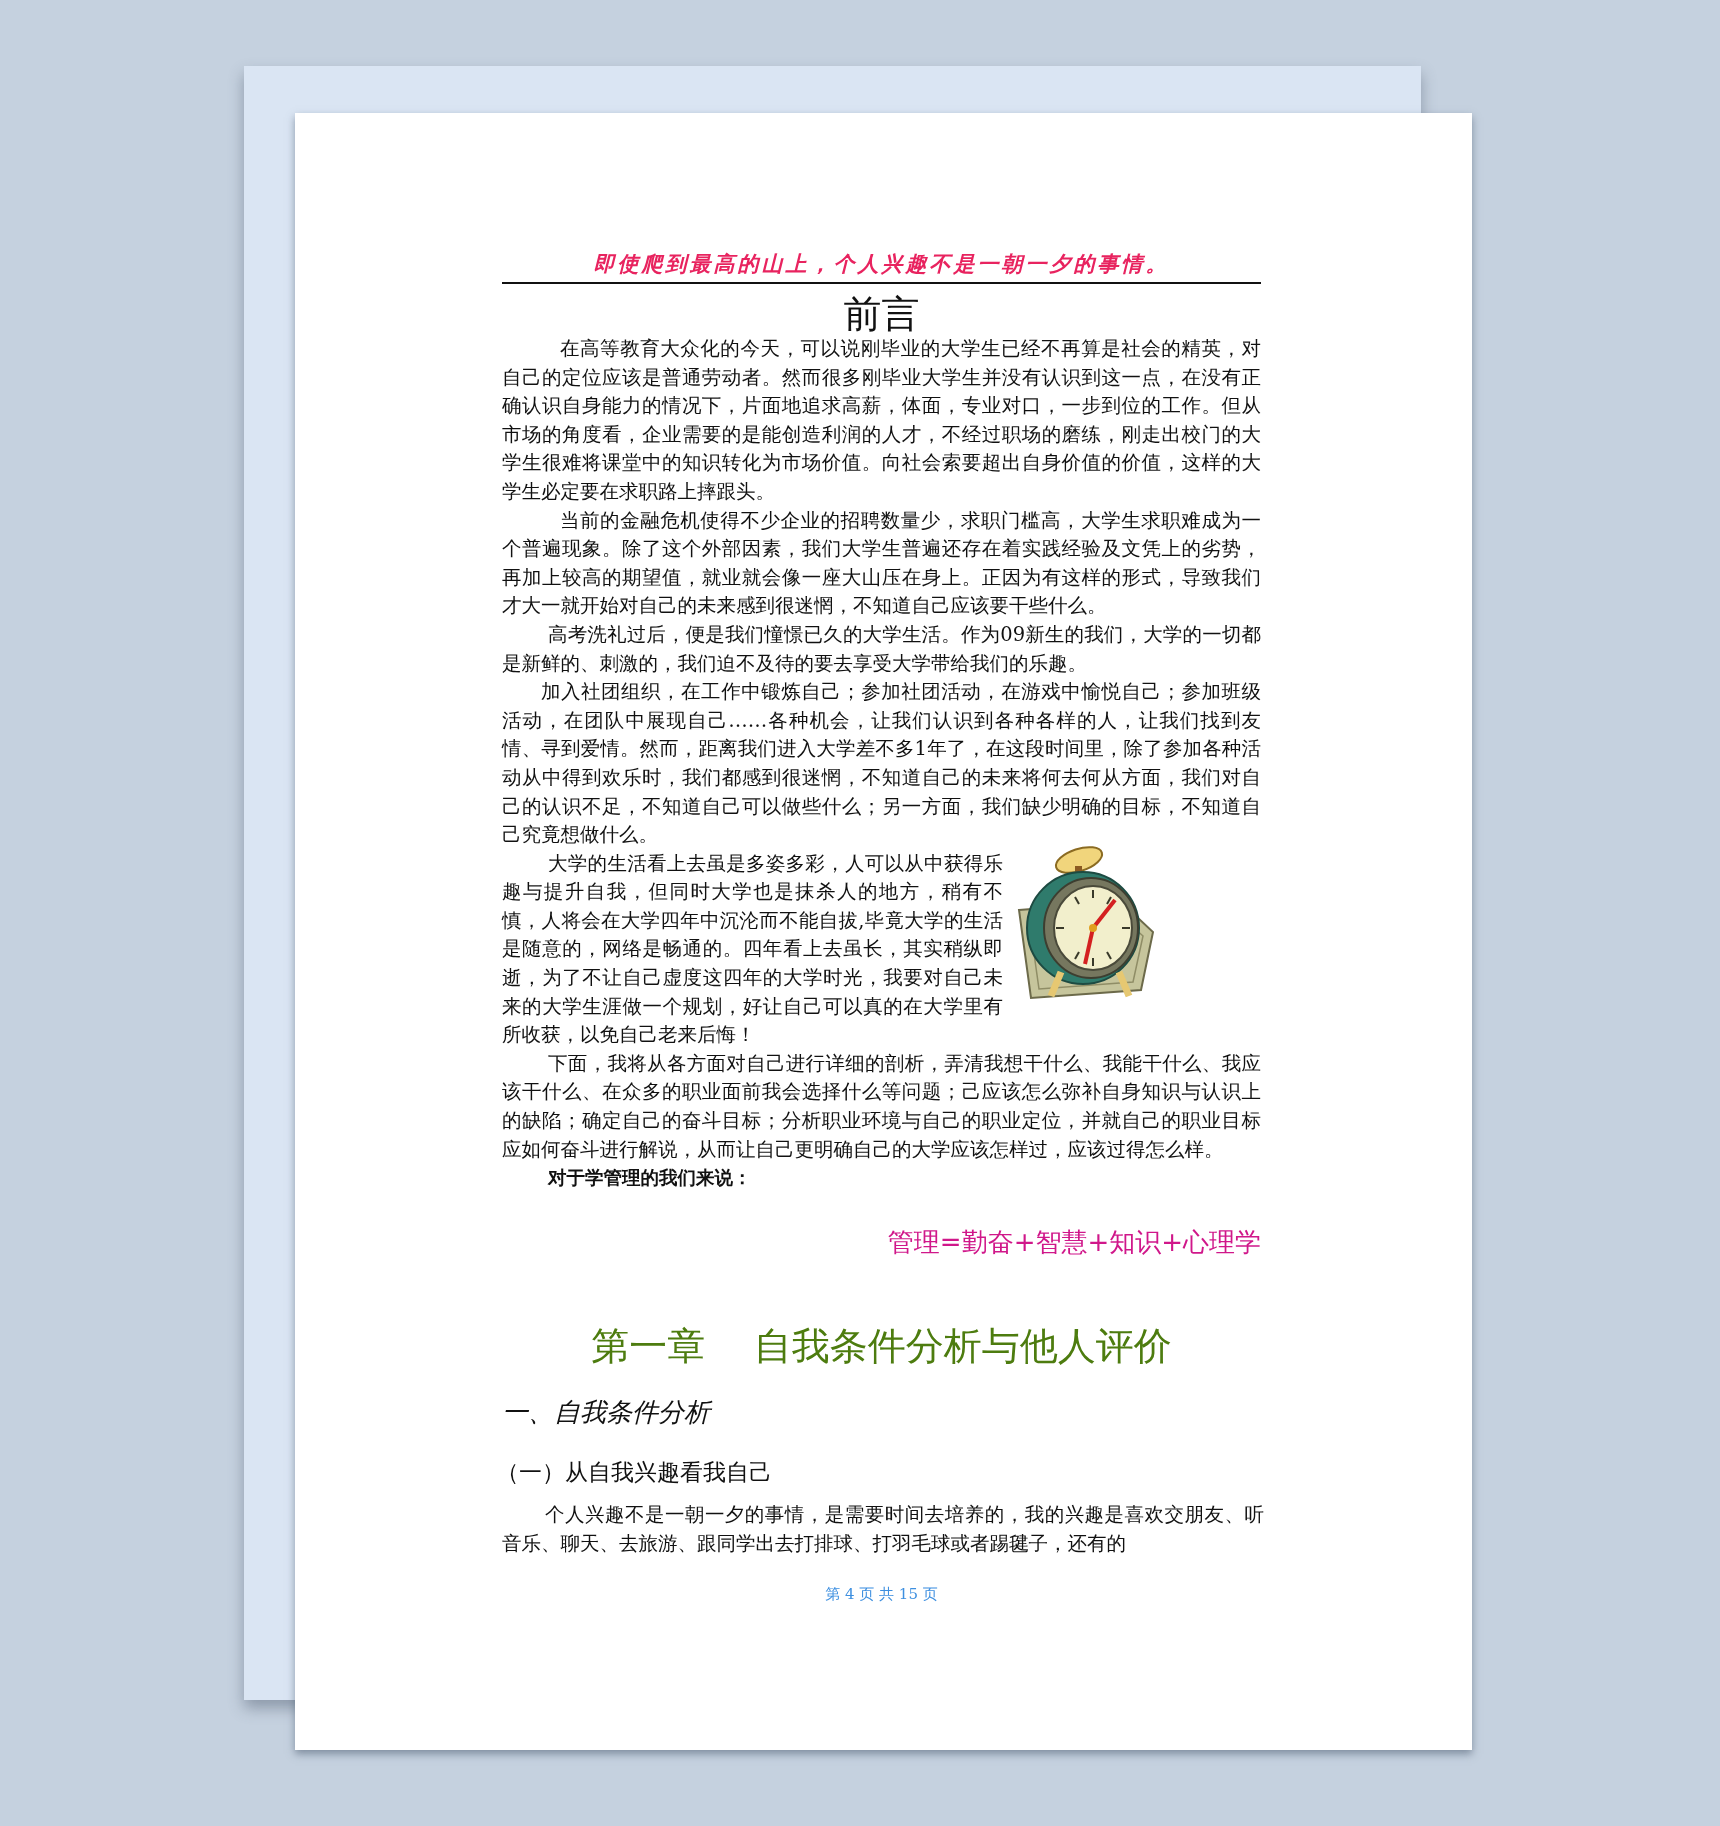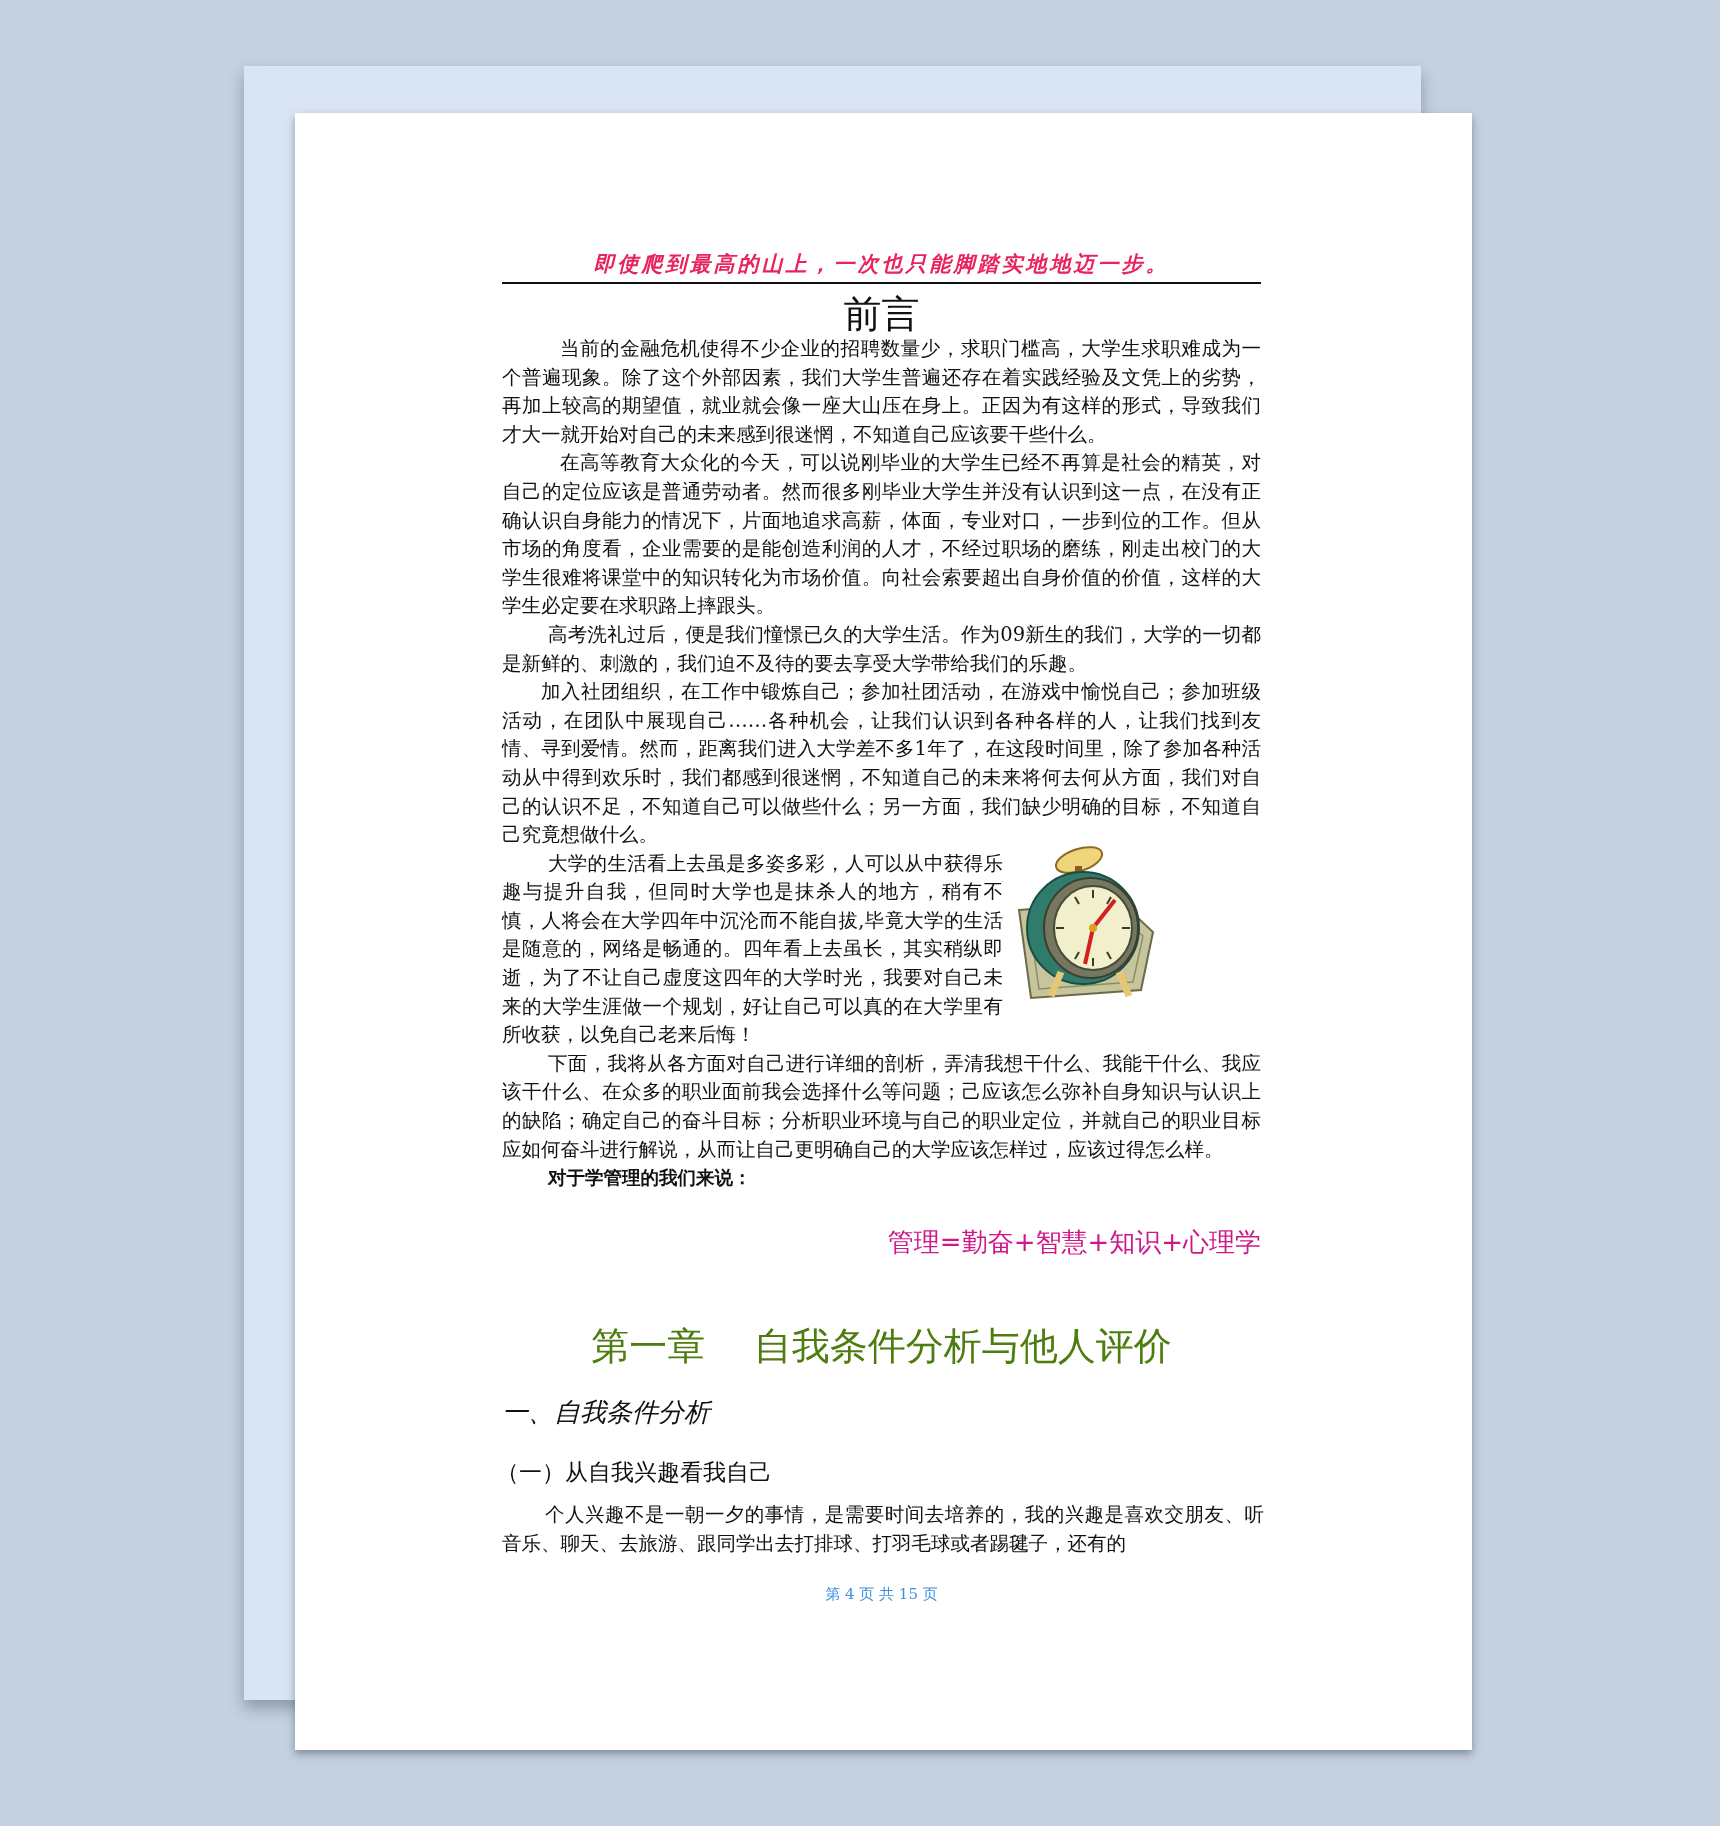--- a/index.html
+++ b/index.html
@@ -133,28 +133,28 @@
   }
 </style>
 </head>
 <body>
 
 <div class="back-page"></div>
 
 <div class="front-page">
   <div class="content">
 
-    <div class="motto">即使爬到最高的山上，一次也只能脚踏实地地迈一步。</div>
+    <div class="motto">即使爬到最高的山上，个人兴趣不是一朝一夕的事情。</div>
     <div class="header-rule"></div>
 
     <div class="preface-title">前言</div>
 
     <div class="body-text">
+      <p class="indent-a">在高等教育大众化的今天，可以说刚毕业的大学生已经不再算是社会的精英，对自己的定位应该是普通劳动者。然而很多刚毕业大学生并没有认识到这一点，在没有正确认识自身能力的情况下，片面地追求高薪，体面，专业对口，一步到位的工作。但从市场的角度看，企业需要的是能创造利润的人才，不经过职场的磨练，刚走出校门的大学生很难将课堂中的知识转化为市场价值。向社会索要超出自身价值的价值，这样的大学生必定要在求职路上摔跟头。</p>
       <p class="indent-a">当前的金融危机使得不少企业的招聘数量少，求职门槛高，大学生求职难成为一个普遍现象。除了这个外部因素，我们大学生普遍还存在着实践经验及文凭上的劣势，再加上较高的期望值，就业就会像一座大山压在身上。正因为有这样的形式，导致我们才大一就开始对自己的未来感到很迷惘，不知道自己应该要干些什么。</p>
-      <p class="indent-a">在高等教育大众化的今天，可以说刚毕业的大学生已经不再算是社会的精英，对自己的定位应该是普通劳动者。然而很多刚毕业大学生并没有认识到这一点，在没有正确认识自身能力的情况下，片面地追求高薪，体面，专业对口，一步到位的工作。但从市场的角度看，企业需要的是能创造利润的人才，不经过职场的磨练，刚走出校门的大学生很难将课堂中的知识转化为市场价值。向社会索要超出自身价值的价值，这样的大学生必定要在求职路上摔跟头。</p>
       <p class="indent-b">高考洗礼过后，便是我们憧憬已久的大学生活。作为09新生的我们，大学的一切都是新鲜的、刺激的，我们迫不及待的要去享受大学带给我们的乐趣。</p>
       <p class="indent-c">加入社团组织，在工作中锻炼自己；参加社团活动，在游戏中愉悦自己；参加班级活动，在团队中展现自己……各种机会，让我们认识到各种各样的人，让我们找到友情、寻到爱情。然而，距离我们进入大学差不多1年了，在这段时间里，除了参加各种活动从中得到欢乐时，我们都感到很迷惘，不知道自己的未来将何去何从方面，我们对自己的认识不足，不知道自己可以做些什么；另一方面，我们缺少明确的目标，不知道自己究竟想做什么。</p>
       <div class="clock-wrap">
         <svg class="clock-svg" width="150" height="162" viewBox="0 0 150 162" style="left:0;">
           <polygon points="8,70 110,62 142,92 130,150 20,158" fill="#c6c59c" stroke="#6c6a4a" stroke-width="2"></polygon>
           <polygon points="18,78 104,71 132,96 122,142 28,149" fill="none" stroke="#8f8d66" stroke-width="1.5"></polygon>
           <ellipse cx="68" cy="20" rx="24" ry="11" fill="#f1d57c" stroke="#8b6b22" stroke-width="2" transform="rotate(-18 68 20)"></ellipse>
           <rect x="64" y="26" width="7" height="14" fill="#8b5a22"></rect>
           <ellipse cx="72" cy="88" rx="56" ry="56" fill="#2f7b6c" stroke="#1d4b42" stroke-width="2"></ellipse>
           <ellipse cx="80" cy="88" rx="47" ry="50" fill="#76775f" stroke="#3d3e30" stroke-width="2"></ellipse>

